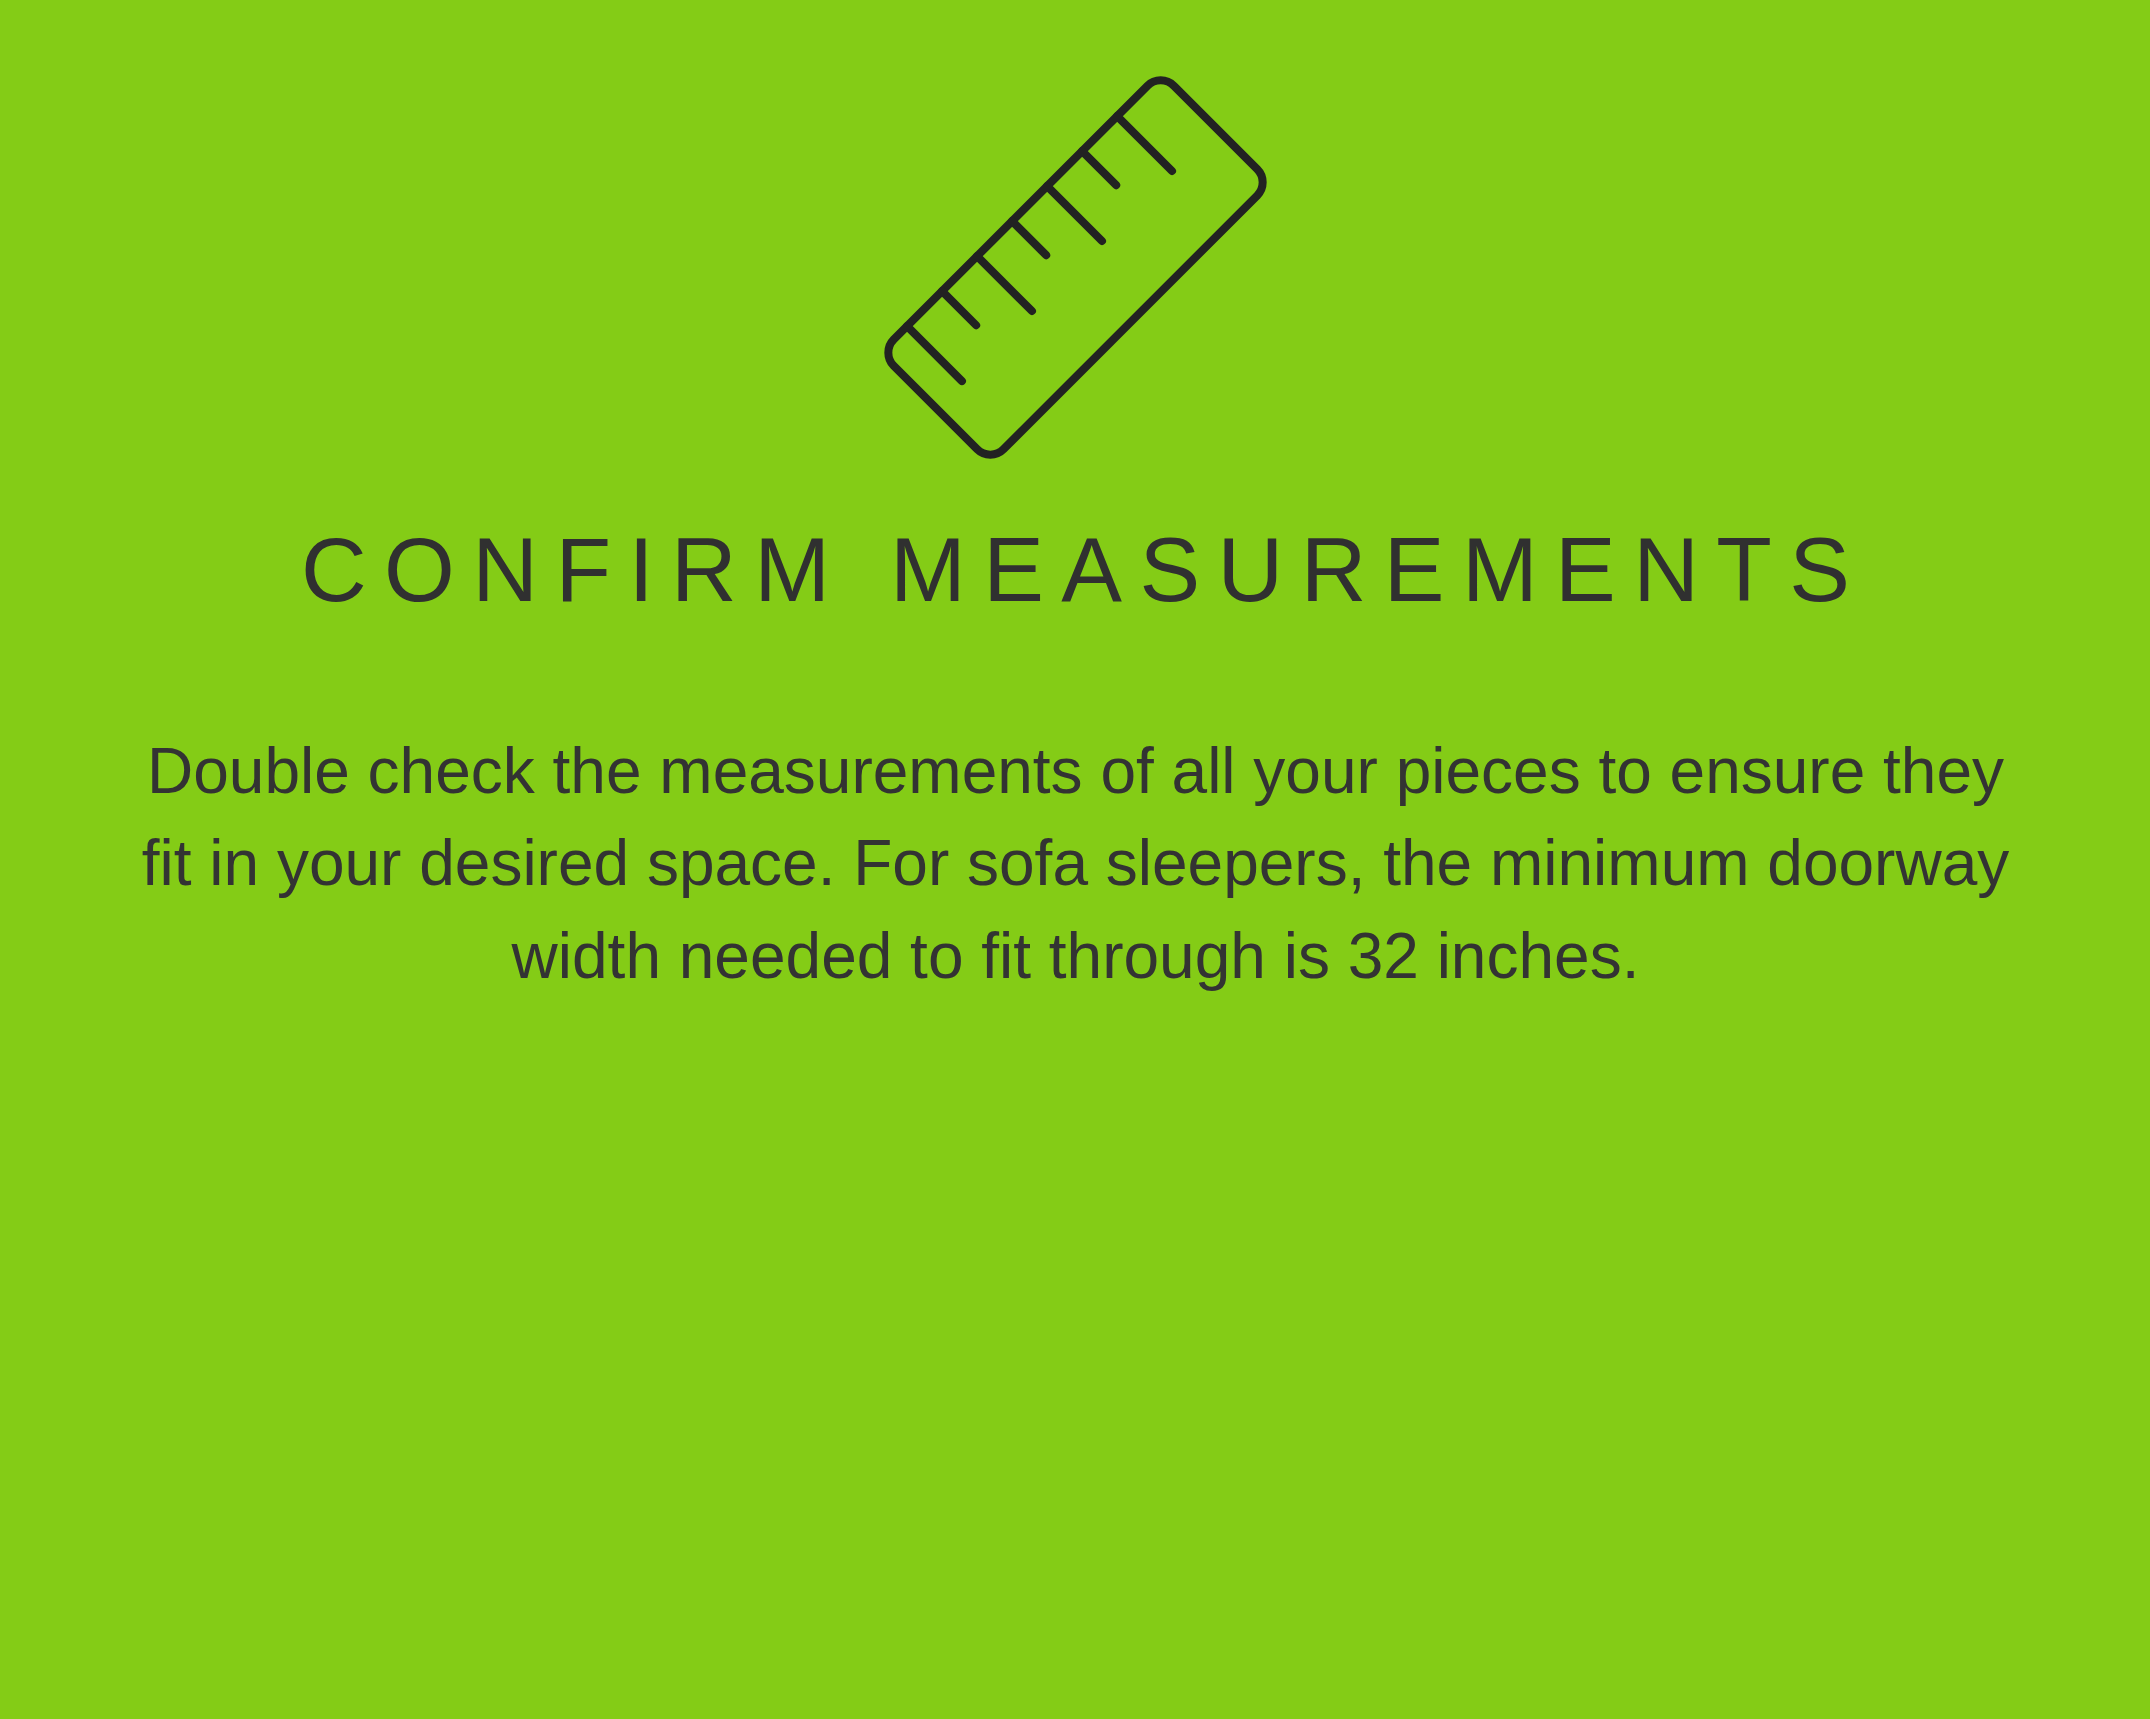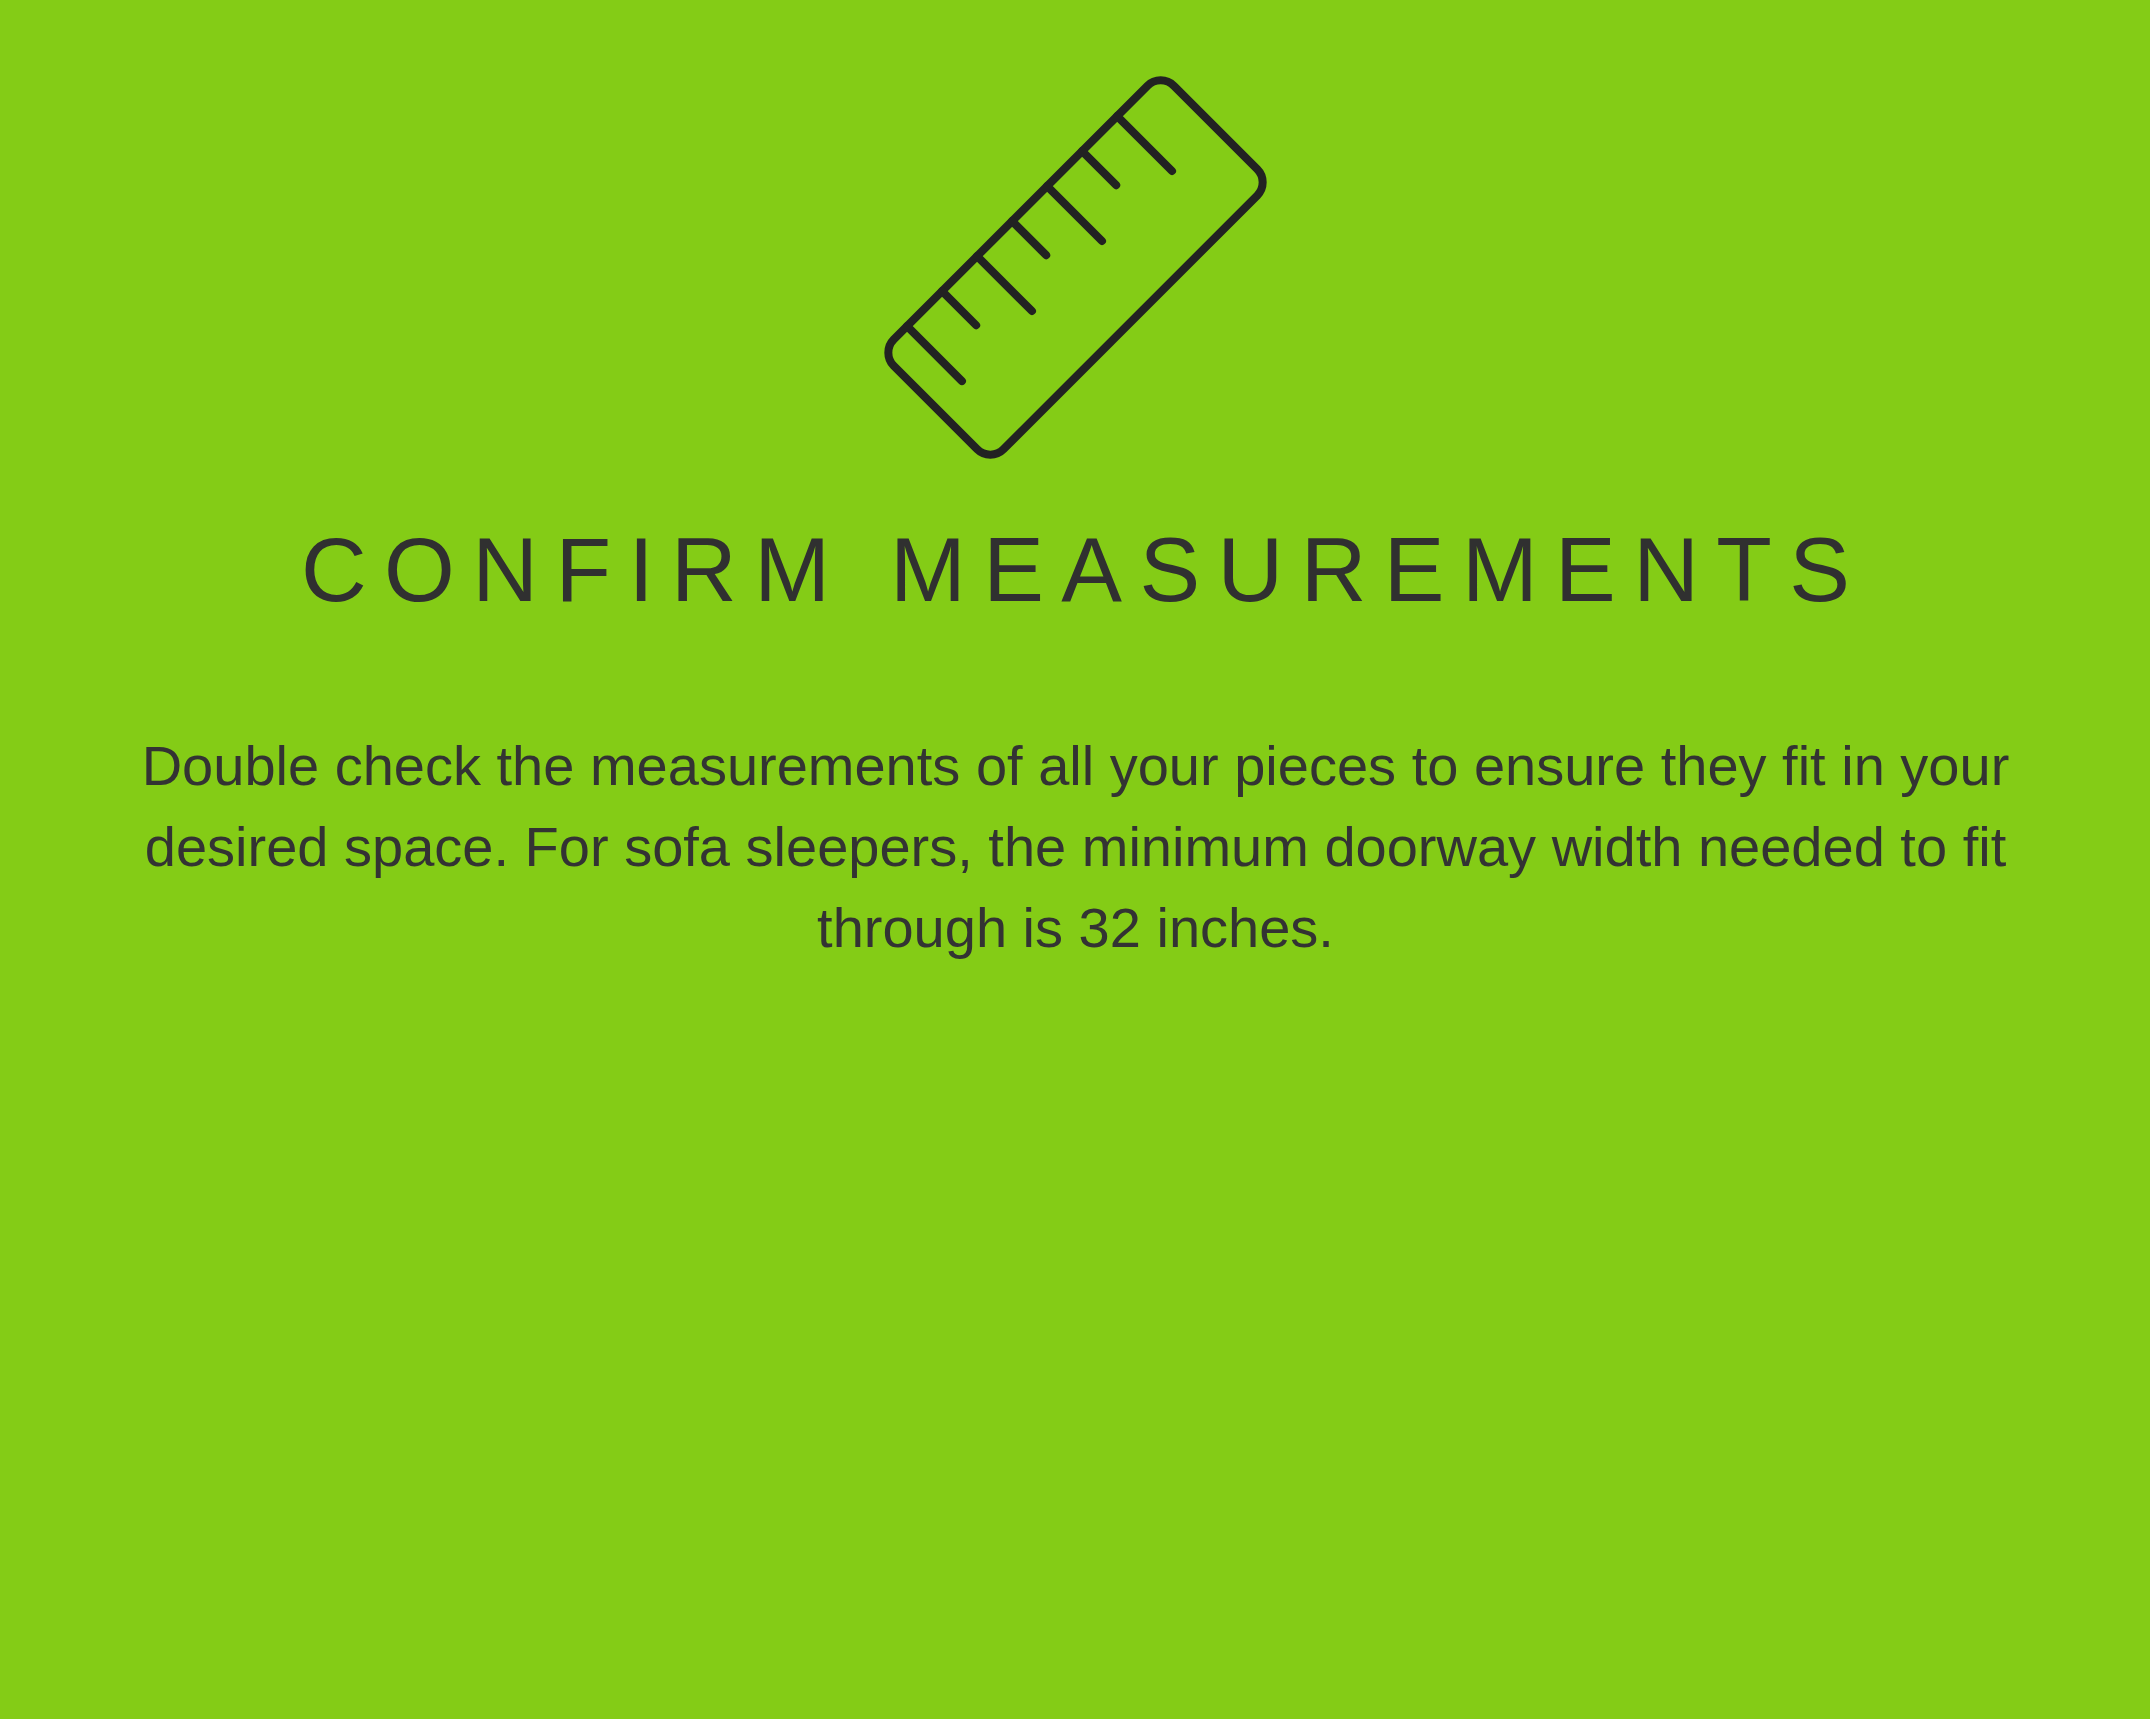--- a/index.html
+++ b/index.html
@@ -50,21 +50,21 @@
     margin: 0;
     padding: 0;
     white-space: nowrap;
   }
 
   .body-text {
     width: 1874px;
     margin: 0;
     padding-top: 107px;
     text-align: center;
-    font-size: 56px;
+    font-size: 64px;
     line-height: 1.45;
     font-weight: 400;
     color: #333333;
   }
 </style>
 </head>
 <body>
 
 <div class="card">
 

